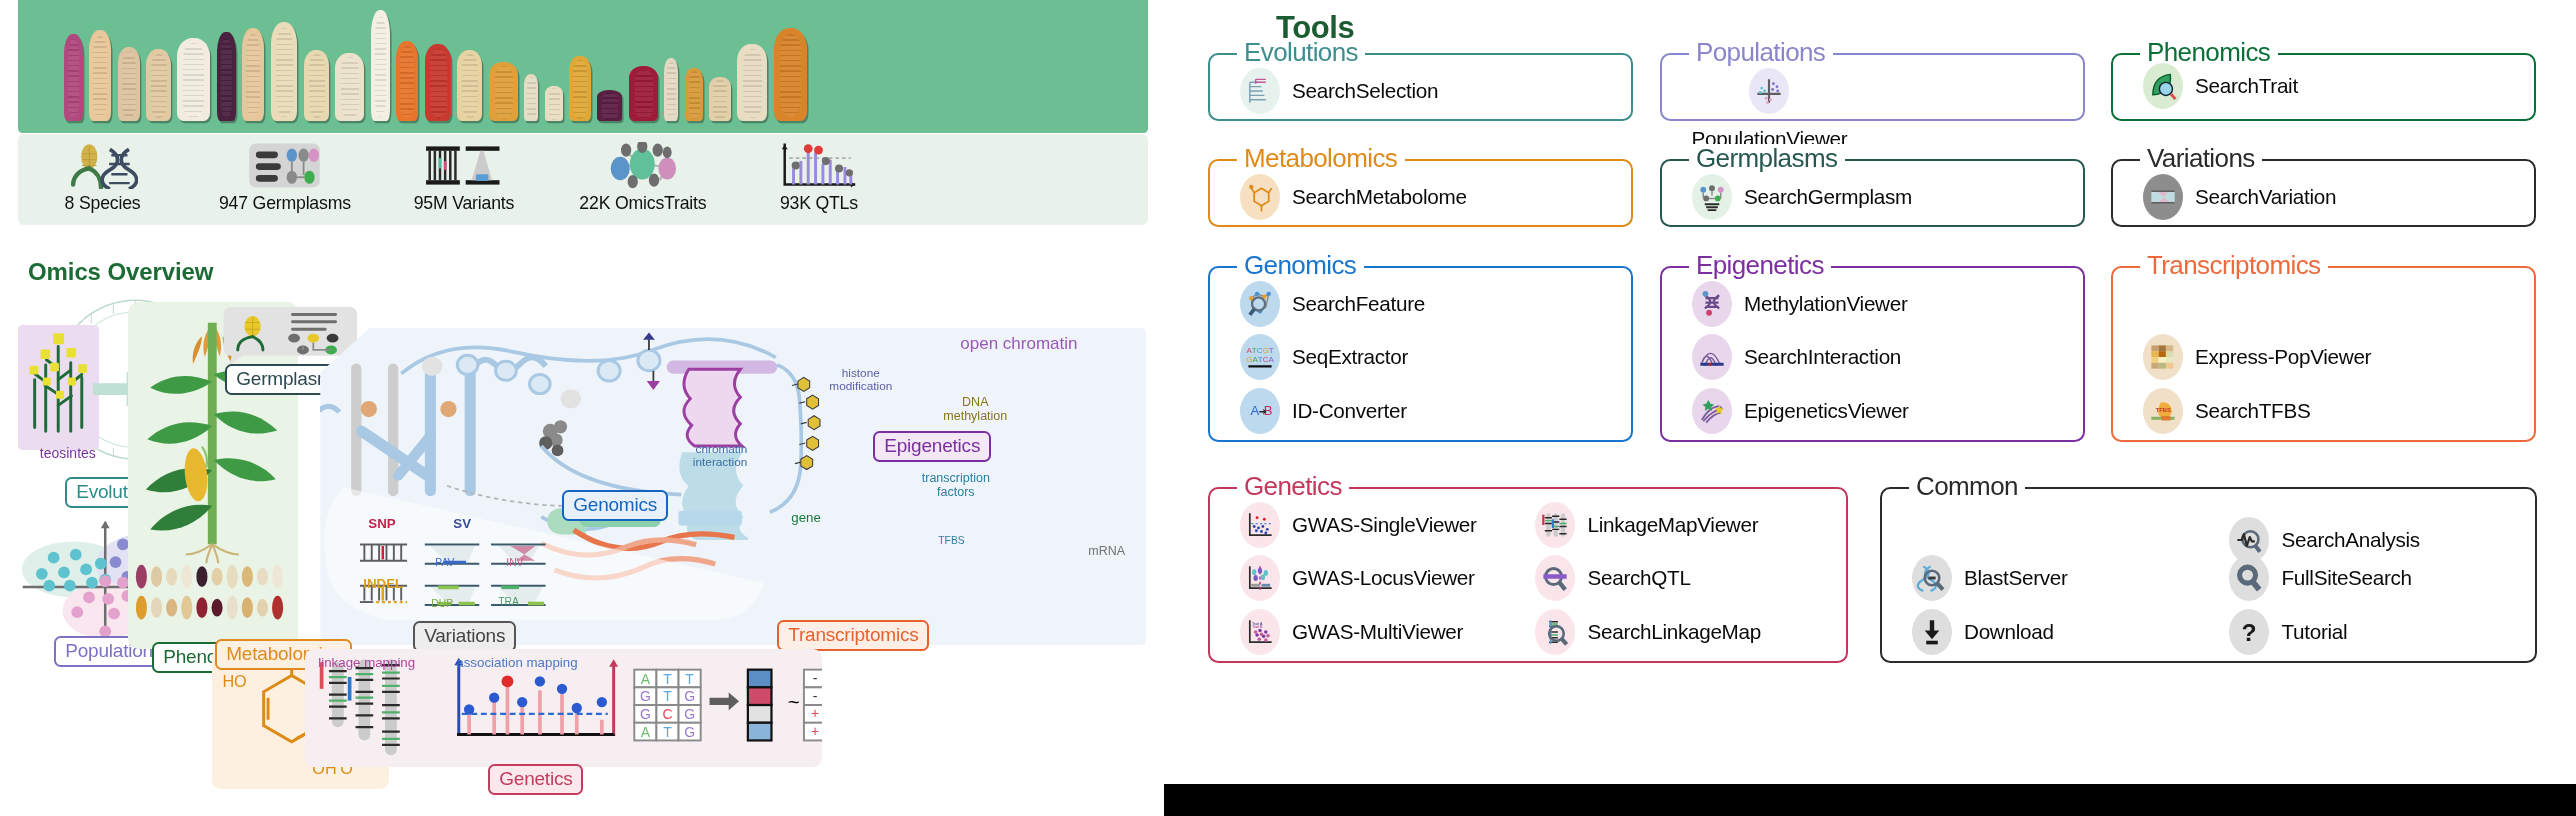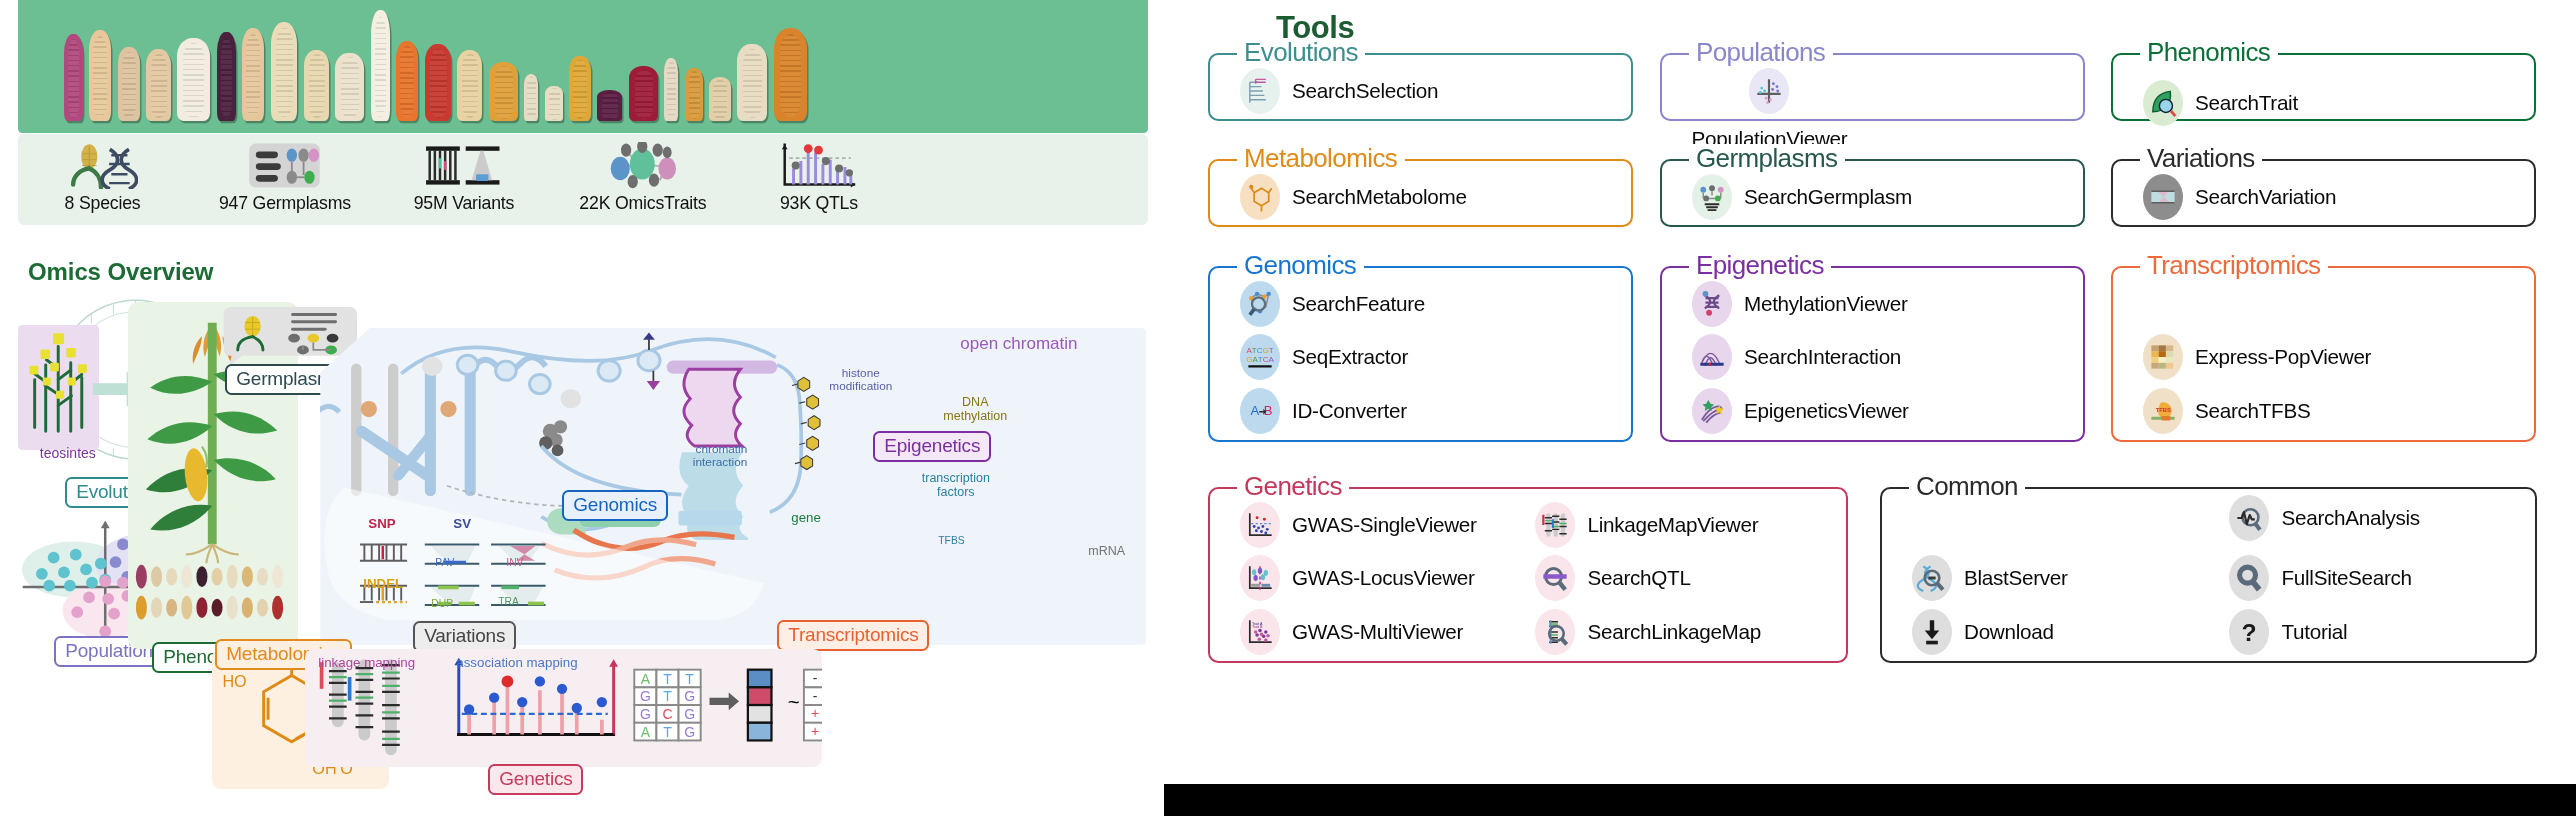--- a/index.html
+++ b/index.html
@@ -598,21 +598,21 @@
                   <circle cx="24" cy="34" r="2"></circle>
                   <circle cx="20" cy="38" r="2"></circle>
                 </g>
               </svg>
             </span>
             <span class="nm">PopulationViewer</span>
           </div>
         </div>
         <div class="fs" style="left: 947px; top: 53px; width: 425px; height: 68px; border-color: rgb(11, 112, 56);">
           <div class="legend" style="color: rgb(11, 112, 56);">Phenomics</div>
-          <div class="item" style="left: 29.5px; top: 25px;">
+          <div class="item" style="left: 29.5px; top: 8px;">
             <span class="ico" style="background: rgb(217, 236, 210);">
               <svg width="32" height="32" viewBox="0 0 44 44">
                 <path d="M8 34c0-16 8-26 24-28 2 16-6 28-24 28z" fill="#2fa05e" stroke="#0d5c30" stroke-width="2"></path>
                 <circle cx="26" cy="26" r="9" fill="#9ad4ea" stroke="#123" stroke-width="2"></circle>
                 <path d="M33 33l6 7" stroke="#e04a4a" stroke-width="4"></path>
               </svg>
             </span>
             <span class="nm">SearchTrait</span>
           </div>
         </div>
@@ -917,21 +917,21 @@
           <div class="item" style="left: 29.5px; top: 120px;">
             <span class="ico" style="background: rgb(222, 222, 222);">
               <svg width="32" height="32" viewBox="0 0 44 44">
                 <path d="M22 6v18" stroke="#1a1a1a" stroke-width="6"></path>
                 <path d="M22 32l-10-12h20z" fill="#1a1a1a"></path>
                 <rect x="14" y="34" width="16" height="5" fill="#1a1a1a"></rect>
               </svg>
             </span>
             <span class="nm">Download</span>
           </div>
-          <div class="item" style="left: 347px; top: 6px;">
+          <div class="item" style="left: 347px; top: 28px;">
             <span class="ico" style="background: rgb(222, 222, 222);">
               <svg width="32" height="32" viewBox="0 0 44 44">
                 <circle cx="24" cy="21" r="11" fill="none" stroke="#5a6a7a" stroke-width="3.6"></circle>
                 <path d="M30 29l7 9" stroke="#5a6a7a" stroke-width="5.6"></path>
                 <path d="M6 22h6l3-8 4 16 4-12 3 6h4" stroke="#2b2b2b" stroke-width="3" fill="none" stroke-linejoin="round"></path>
               </svg>
             </span>
             <span class="nm">SearchAnalysis</span>
           </div>
           <div class="item" style="left: 347px; top: 66px;">

